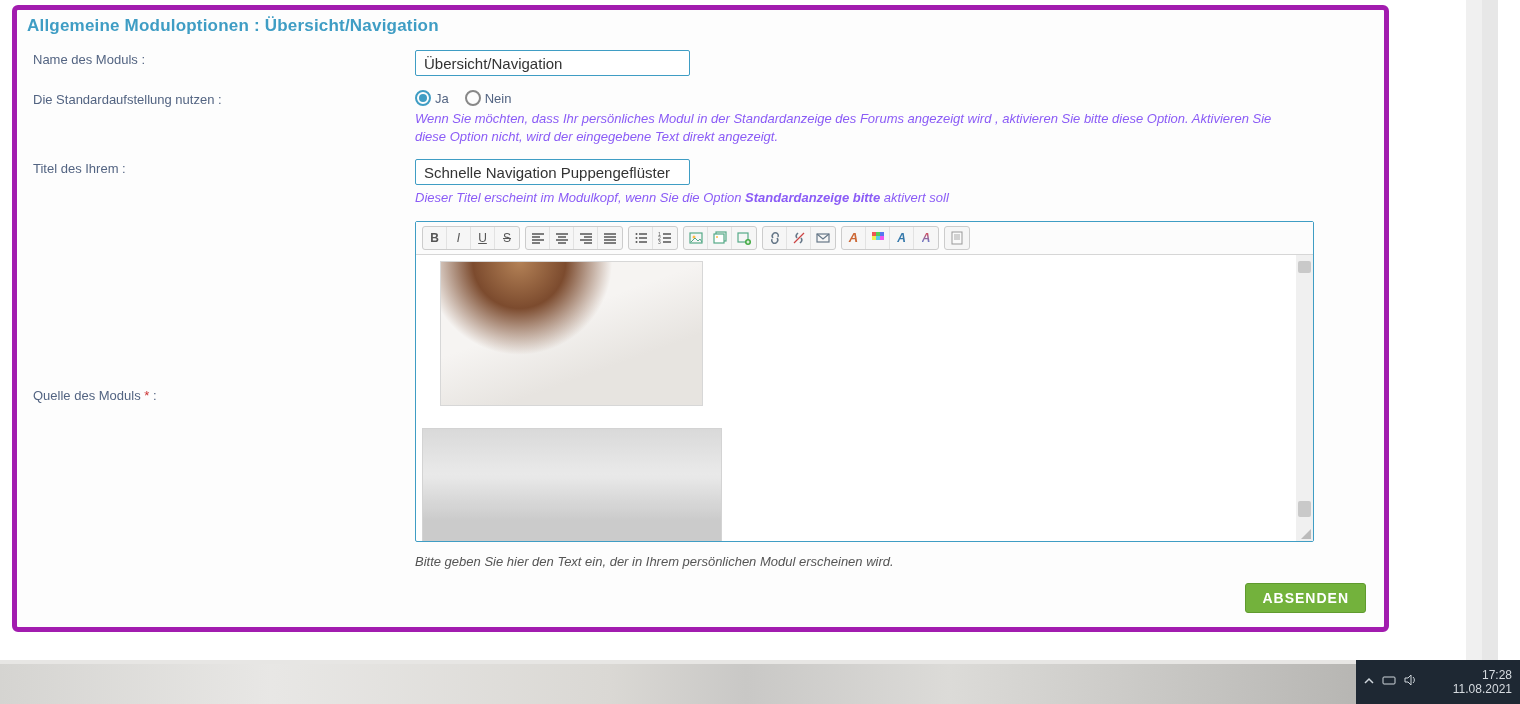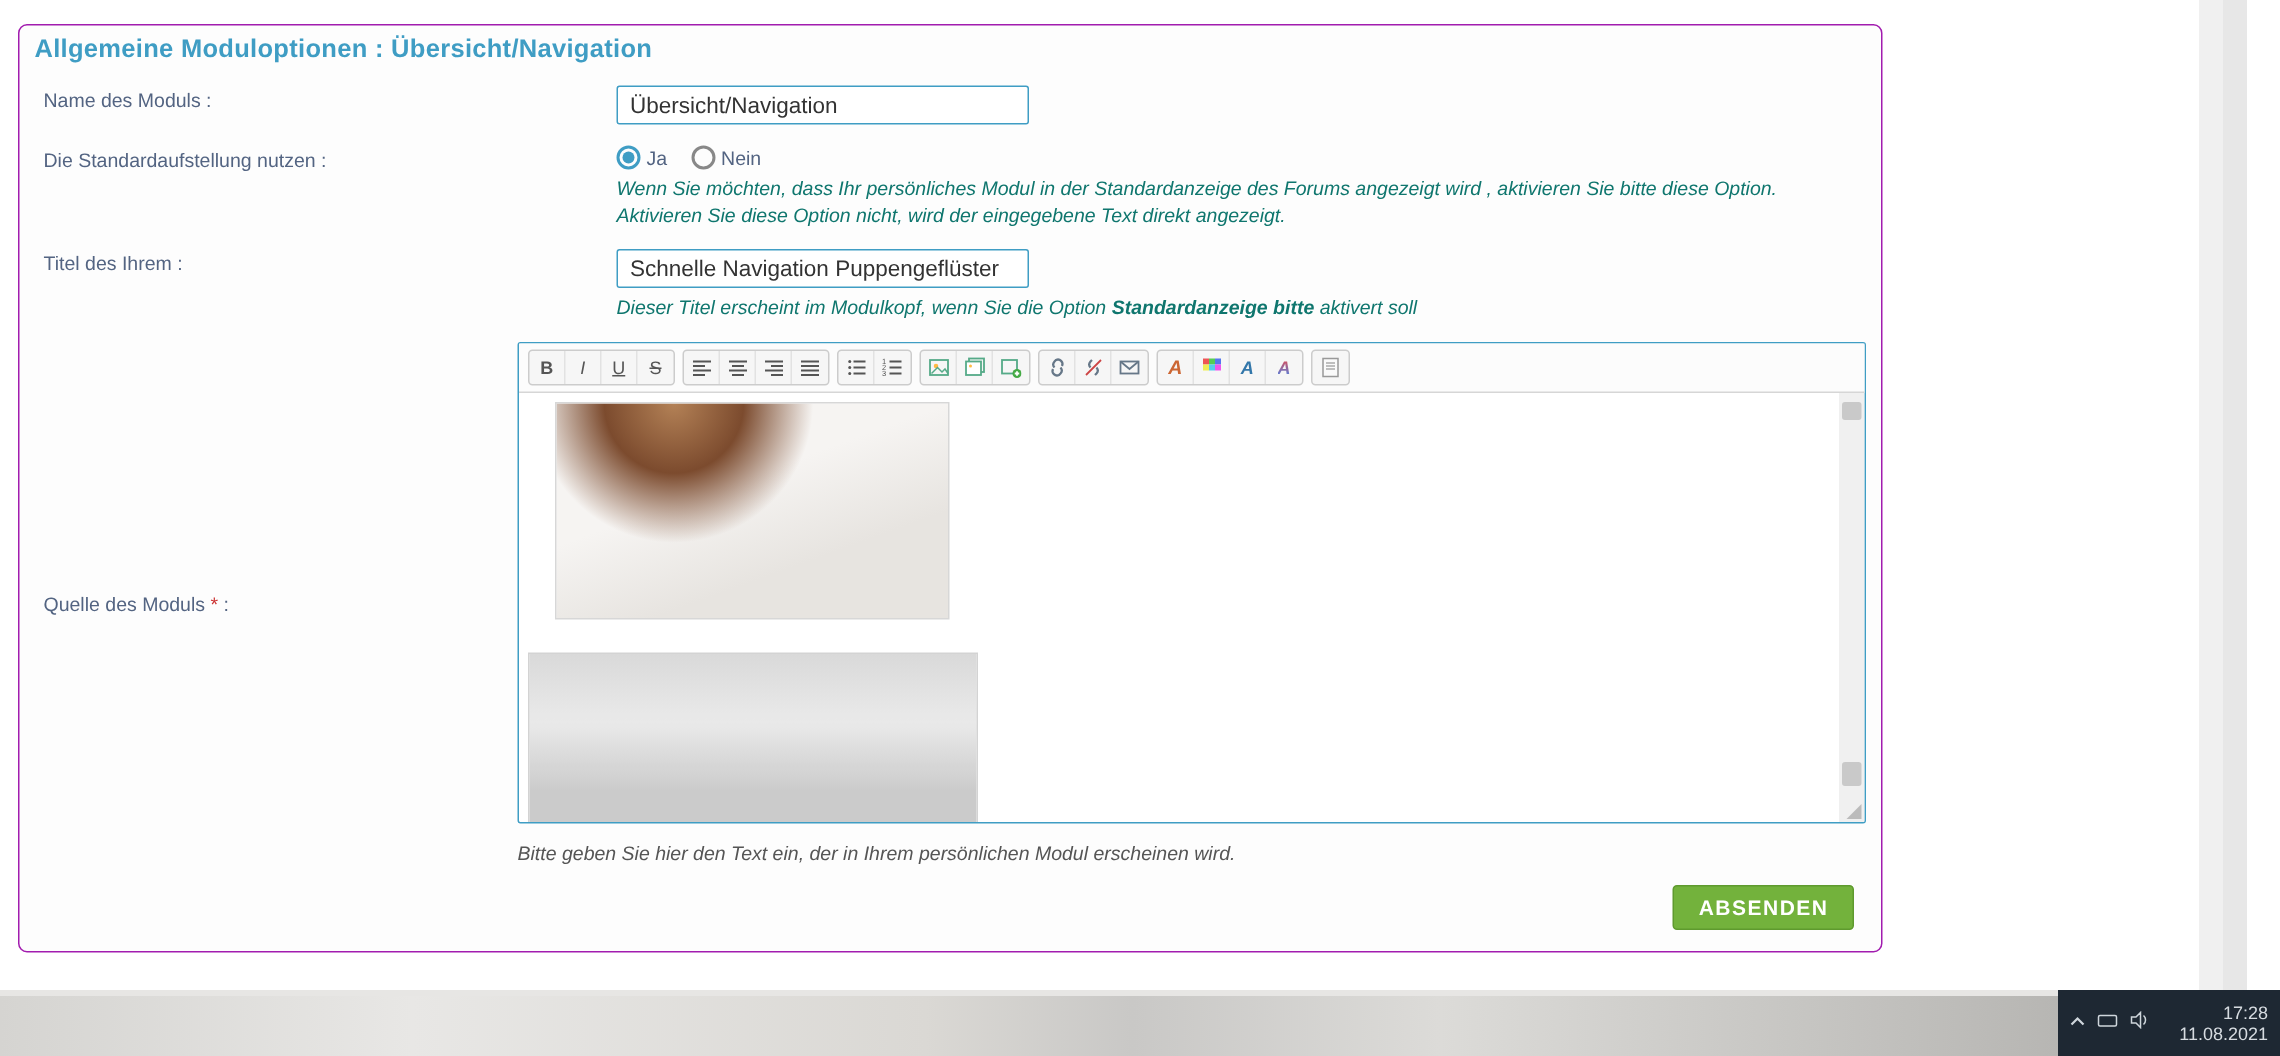--- a/index.html
+++ b/index.html
@@ -20,26 +20,26 @@
     position: relative;
     border-right: 16px solid #e7e7e7;
   }
   .viewport::after {
     content: "";
     position: absolute;
     right: 0; top: 0; width: 16px; height: 100%;
     background: #f0f0f0;
   }
   .panel {
-    margin: 16px 12px 0 12px;
+    margin: 5px 12px 0 12px;
     background: #fdfdfd;
-    border: 1px solid #a21caf;
+    border: 5px solid #a21caf;
     border-radius: 6px;
     padding: 4px 10px 14px 10px;
-    width: 1243px;
+    width: 1377px;
   }
   .heading {
     color: #3f9dc4;
     font-size: 17px;
     font-weight: bold;
     margin: 2px 0 14px 0;
     letter-spacing: .2px;
   }
   .row {
     display: flex;
@@ -71,21 +71,21 @@
   .radio-row { display:flex; align-items:center; gap:16px; margin-bottom:4px;}
   .radio-wrap { display:flex; align-items:center; gap:4px;}
   .radio {
     width:16px; height:16px; border:2px solid #3f9dc4; border-radius:50%;
     display:inline-flex; align-items:center; justify-content:center;
   }
   .radio.checked::after { content:""; width:8px; height:8px; border-radius:50%; background:#3f9dc4;}
   .radio.unchecked { border-color:#888;}
   .desc {
     font-style: italic;
-    color: #0f766e;
+    color: #8b5cf6;
     line-height: 1.35;
     max-width: 880px;
   }
   .desc strong { font-weight:bold; font-style:italic;}
   .editor {
     border:1px solid #3f9dc4;
     border-radius:2px;
     width: 899px;
     background:#fff;
   }
@@ -167,21 +167,21 @@
     position:absolute; left:0; bottom:0; width:100%; height:44px;
     display:flex;
   }
   .desktop-wall {
     flex:1;
     background:linear-gradient(90deg,#d5d4d1 0%,#e8e7e5 20%,#dad8d4 45%,#c9c8c6 55%, #dcdbd8 70%, #b7b6b3 100%);
     filter:blur(.3px);
     border-top:4px solid #e7e6e4;
   }
   .taskbar-right {
-    width:148px;
+    width:164px;
     background:#1e2833;
     display:flex; align-items:center; justify-content:space-between;
     padding:0 8px;
     color:#d6dbe0;
     font-size:12px;
     line-height:1.2;
     font-family: "Segoe UI", Arial, sans-serif;
   }
   .tray-icons { display:flex; gap:8px; align-items:center;}
   .tray-icons span { font-size:12px;}

